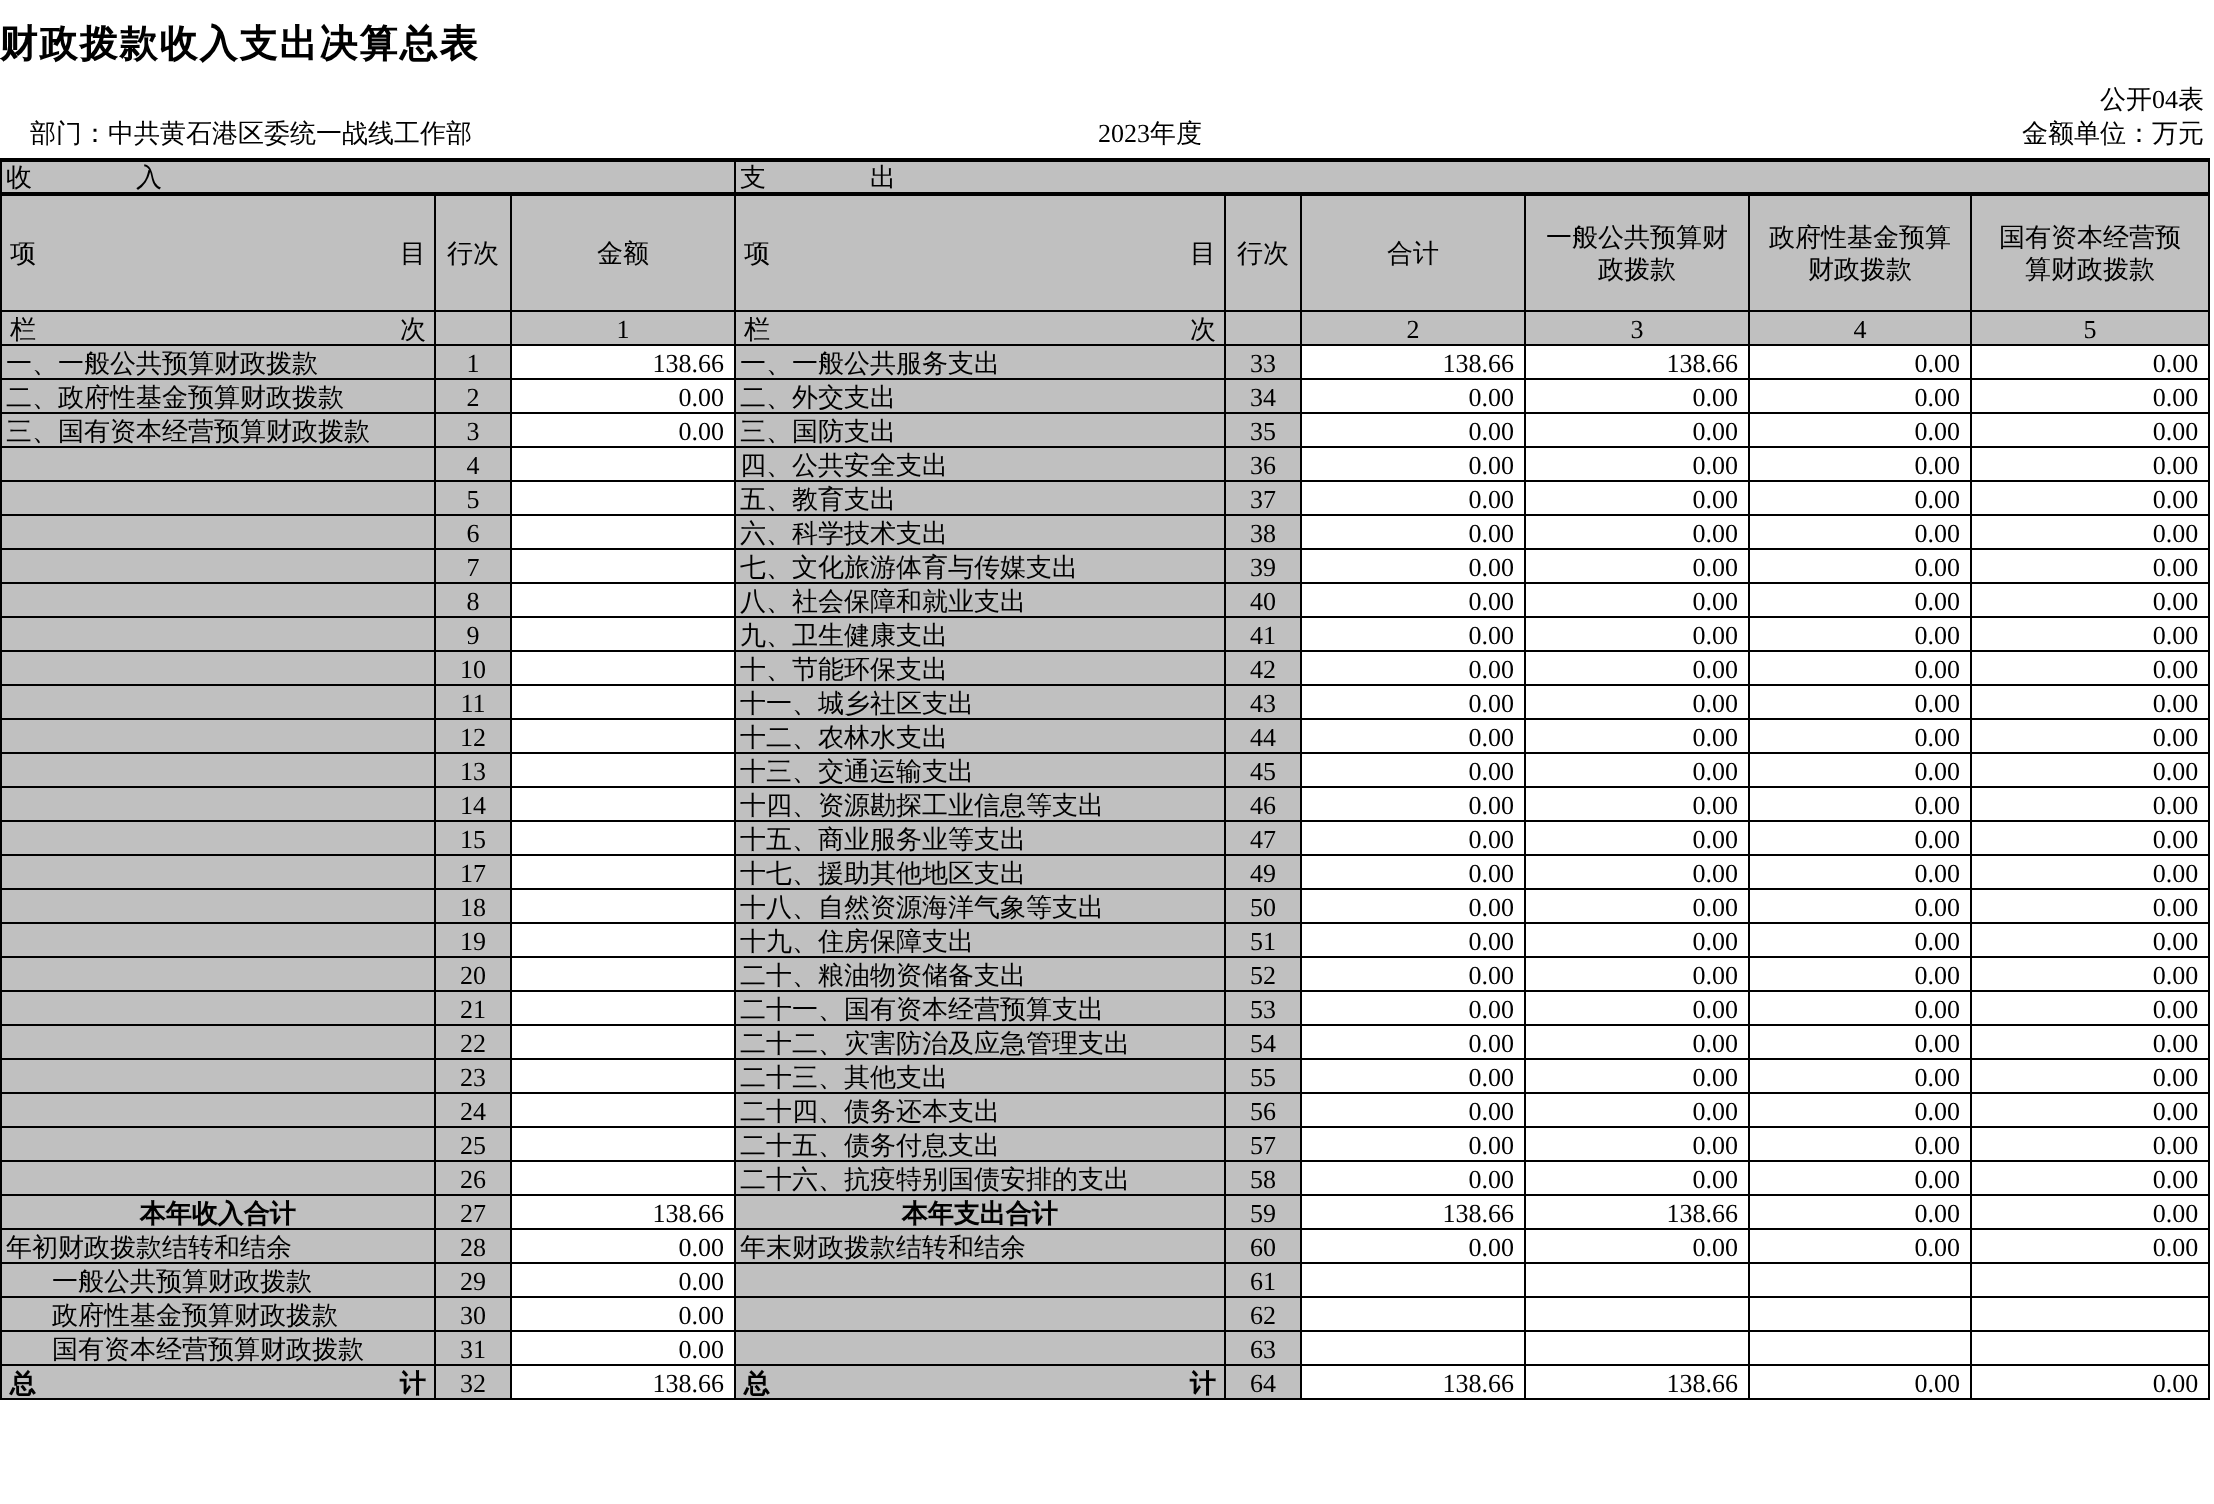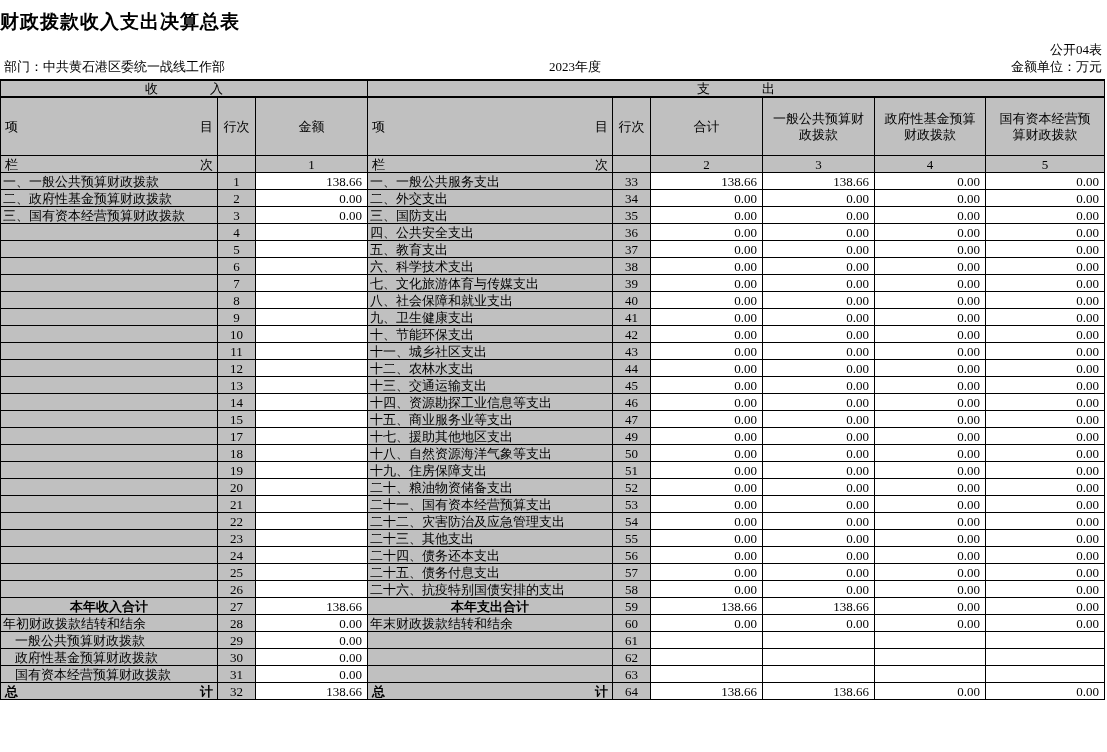--- a/index.html
+++ b/index.html
@@ -5,49 +5,49 @@
   html,body{margin:0;padding:0;}
   body{
     width:1107px;height:752px;overflow:hidden;position:relative;
     background:#ffffff;color:#000;
     font-family:"Liberation Serif","DejaVu Serif",serif;
   }
   .title{position:absolute;top:9px;left:0;width:1107px;text-align:left;
          font-size:19px;font-weight:bold;letter-spacing:1px;}
   .form-code{position:absolute;top:41px;right:5px;font-size:13px;}
   .meta-row{position:absolute;top:58px;left:0;width:1107px;height:20px;font-size:13px;}
-  .dept{position:absolute;left:4px;top:0;}
+  .dept{position:absolute;left:15px;top:0;}
   .year{position:absolute;left:450px;top:0;width:250px;text-align:center;}
   .unit{position:absolute;right:5px;top:0;}
 
   table.sheet{
     position:absolute;top:79px;left:0;width:1104px;
     border-collapse:collapse;table-layout:fixed;
     border-top:2px solid #000;
     font-size:13px;
   }
   td{
     border:1px solid #000;
     background:#c0c0c0;
     padding:0 2px;
     line-height:15px;
     overflow:hidden;
     white-space:nowrap;
     vertical-align:middle;
   }
-  tr.band1 td{height:15px;text-align:center;border-bottom:2px solid #000;}
+  tr.band1 td{height:15px;border-bottom:2px solid #000;}
   tr.band2 td{height:57px;}
   tr.band3 td{height:16px;margin-top:48px;}
   tr.data td{height:16px;}
   td.white{background:#ffffff;}
   td.gray{background:#c0c0c0;}
   .ctr{text-align:center;}
   .num{text-align:right;padding-right:5px;}
   .b{font-weight:bold;}
-  .ind{padding-left:14px;}
+  .ind{padding-left:25px;}
   .jst{text-align:justify;text-align-last:justify;padding:0 4px;}
   .wraphead{white-space:pre-line;text-align:center;line-height:16px;}
 </style>
 </head>
 <body>
 
 <div class="title">财政拨款收入支出决算总表</div>
 <div class="form-code">公开04表</div>
 <div class="meta-row">
   <span class="dept">部门：中共黄石港区委统一战线工作部</span>

